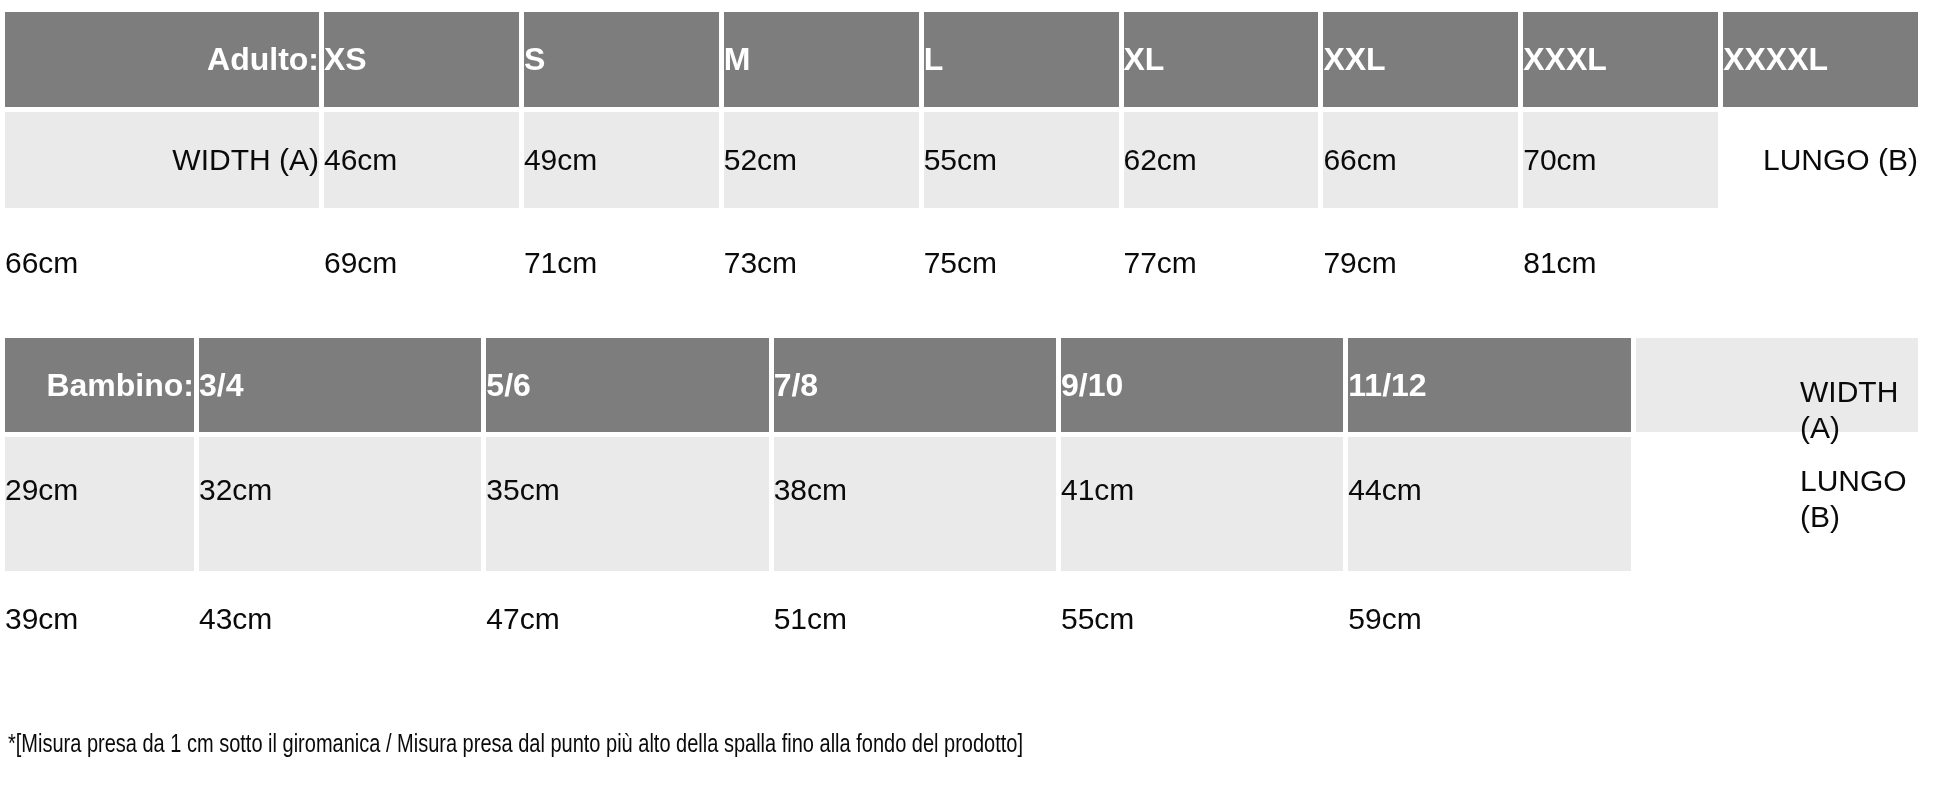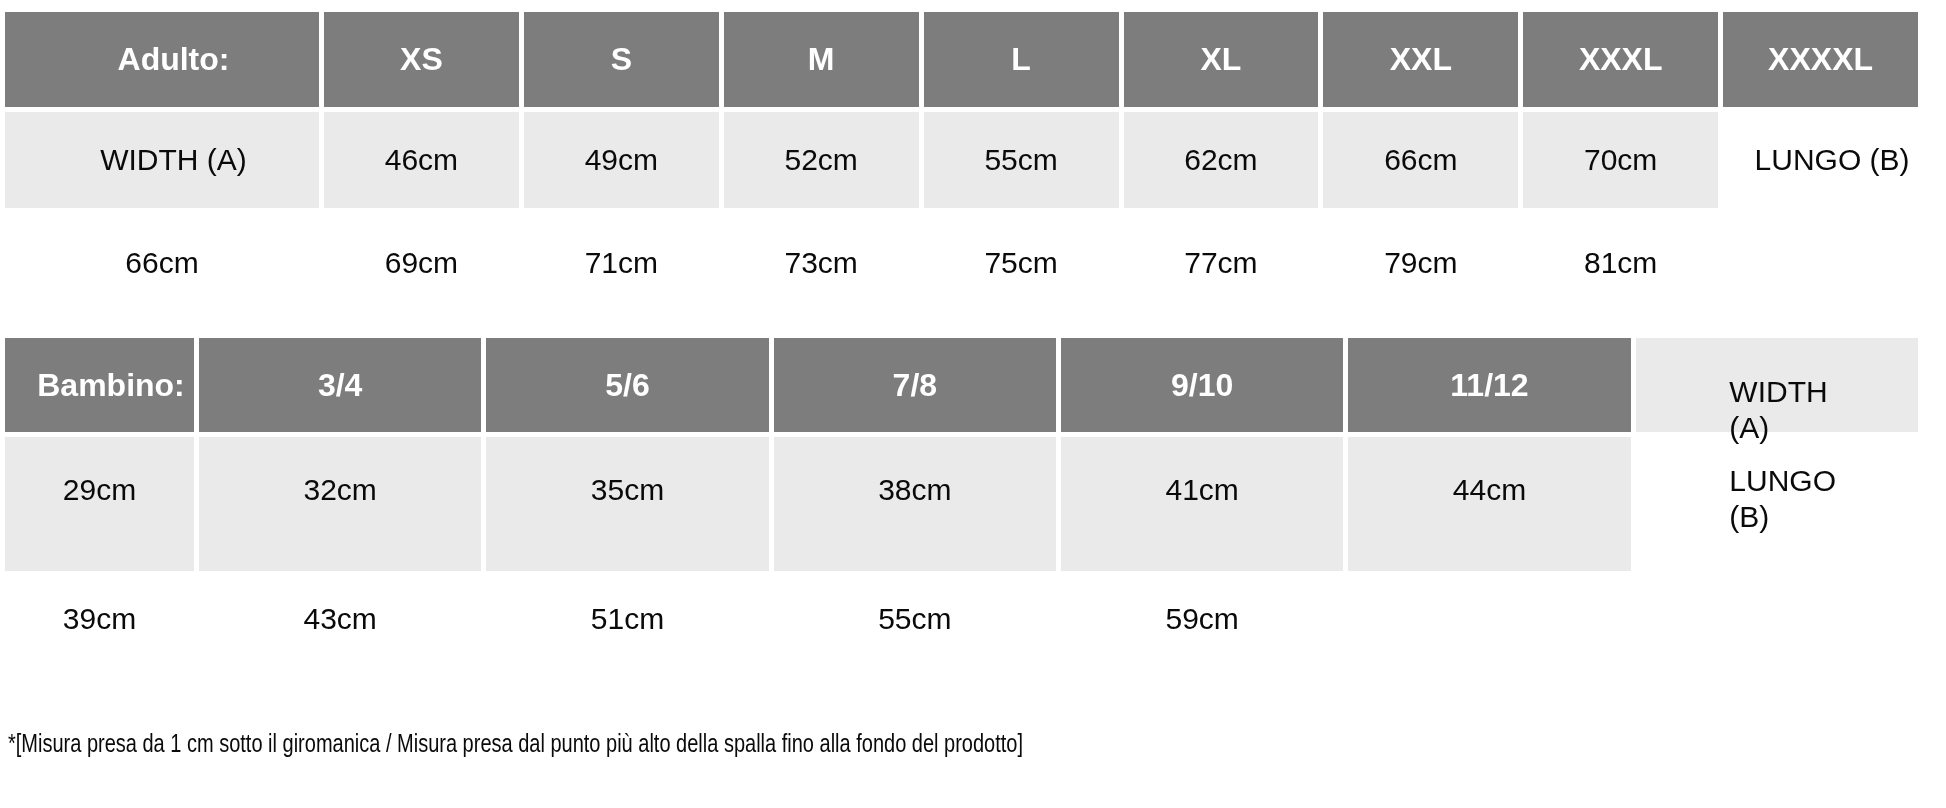--- a/index.html
+++ b/index.html
@@ -34,33 +34,32 @@
     grid-template-rows: 95px 96px 100px;
   }
   .size-table.child {
     grid-template-columns: 189px repeat(6, 1fr);
     grid-template-rows: 94px 134px 120px;
     margin-top: 25px;
   }
   .cell {
     display: flex;
     align-items: center;
-    justify-content: center;
     font-size: 30px;
     color: var(--body-text);
     line-height: 1.15;
   }
   .cell.head {
     background: var(--header-bg);
     color: var(--header-text);
     font-weight: bold;
     font-size: 32px;
   }
   .cell.title, .cell.label {
-    justify-content: center;
+    justify-content: flex-end;
     padding-left: 23px;
   }
   .cell.r1 { background: var(--row-alt-bg); }
   .cell.r2 { background: transparent; }
   
   .child .cell.r1 { align-items: flex-start; padding-top: 36px; }
   .child .cell.r2 { align-items: flex-start; padding-top: 26px; }
   .child .cell.label span {
     display: block;
     max-width: 118px;
@@ -204,20 +203,23 @@
       <div class="cell label r2">
         <span>LUNGO (B)</span>
       </div>
       <div class="cell value r2">
         <span>39cm</span>
       </div>
       <div class="cell value r2">
         <span>43cm</span>
       </div>
       <div class="cell value r2">
+        <span>47cm</span>
+      </div>
+      <div class="cell value r2">
         <span>51cm</span>
       </div>
       <div class="cell value r2">
         <span>55cm</span>
       </div>
       <div class="cell value r2">
         <span>59cm</span>
       </div>
     </div>
 

